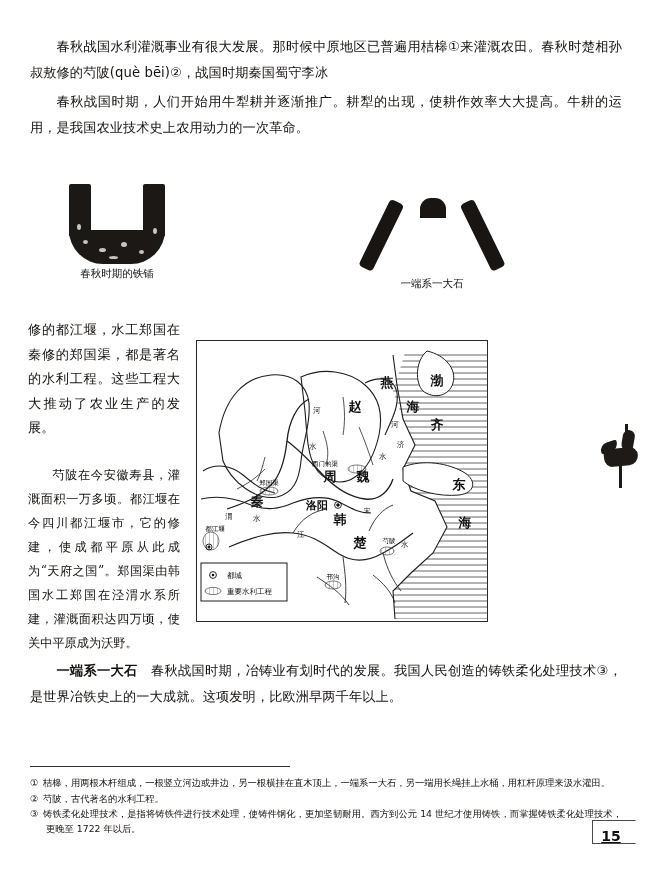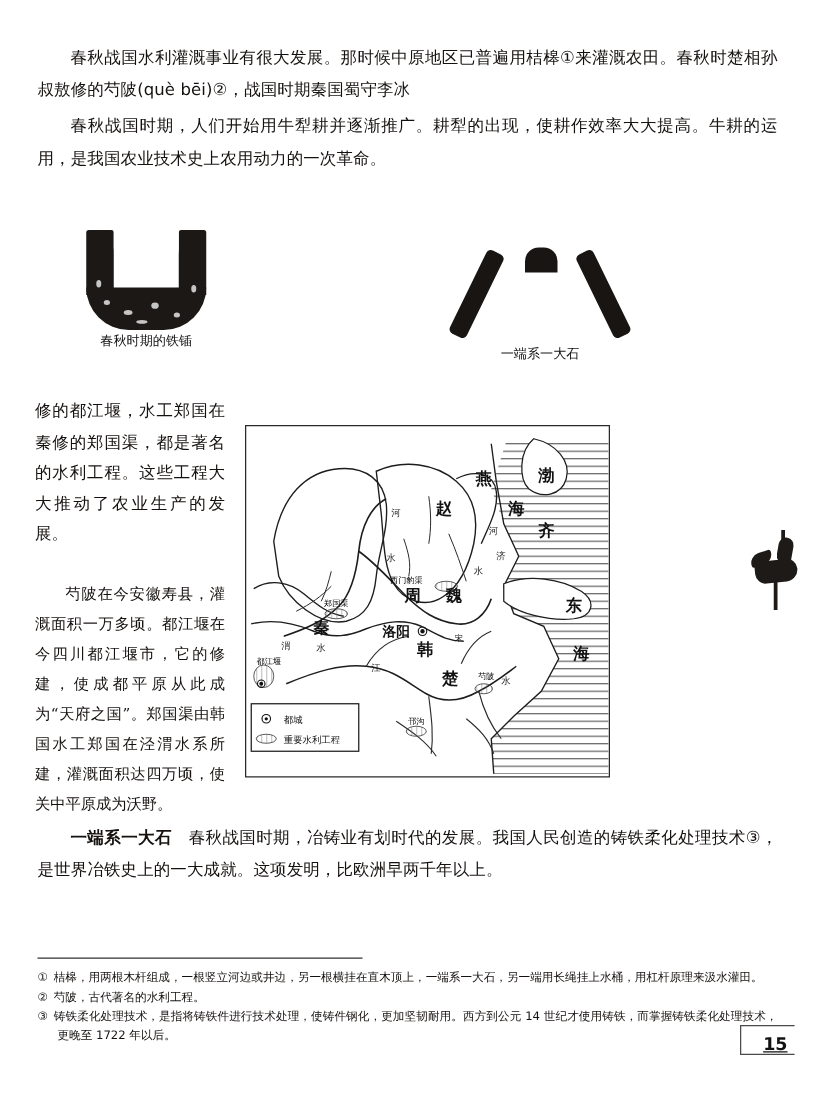--- a/index.html
+++ b/index.html
@@ -125,21 +125,21 @@
   #side-deco .bowl { position:absolute; left:6px; top:24px; width:34px; height:18px;
                      background:#1d1a17; border-radius:4px 14px 16px 14px; transform:rotate(-6deg);}
   #side-deco .wing1{ position:absolute; left:2px; top:18px; width:18px; height:10px;
                      background:#1d1a17; border-radius:9px 2px 9px 2px; transform:rotate(-18deg);}
   #side-deco .wing2{ position:absolute; left:24px; top:6px; width:12px; height:22px;
                      background:#1d1a17; border-radius:6px 6px 2px 8px; transform:rotate(10deg);}
   #side-deco .spike{ position:absolute; left:27px; top:0; width:3px; height:16px; background:#1d1a17;}
 
   #page-number {
     position:absolute; left:592px; top:820px; width:44px; height:32px;
-    display:flex; align-items:center; justify-content:flex-end;
+    display:flex; align-items:center; justify-content:center;
     font-size:14px; font-weight:bold; color:#111;text-decoration:underline;
   }
   #page-number .flag {
     position:absolute; left:0; top:0; width:44px; height:24px;
     background:#ffffff; border:1px solid #4a4a4a;
     clip-path:polygon(0 0, 100% 0, 78% 50%, 100% 100%, 0 100%);
   }
   #page-number span { position:relative; z-index:2; margin-right:6px; }
 </style>
 </head>

